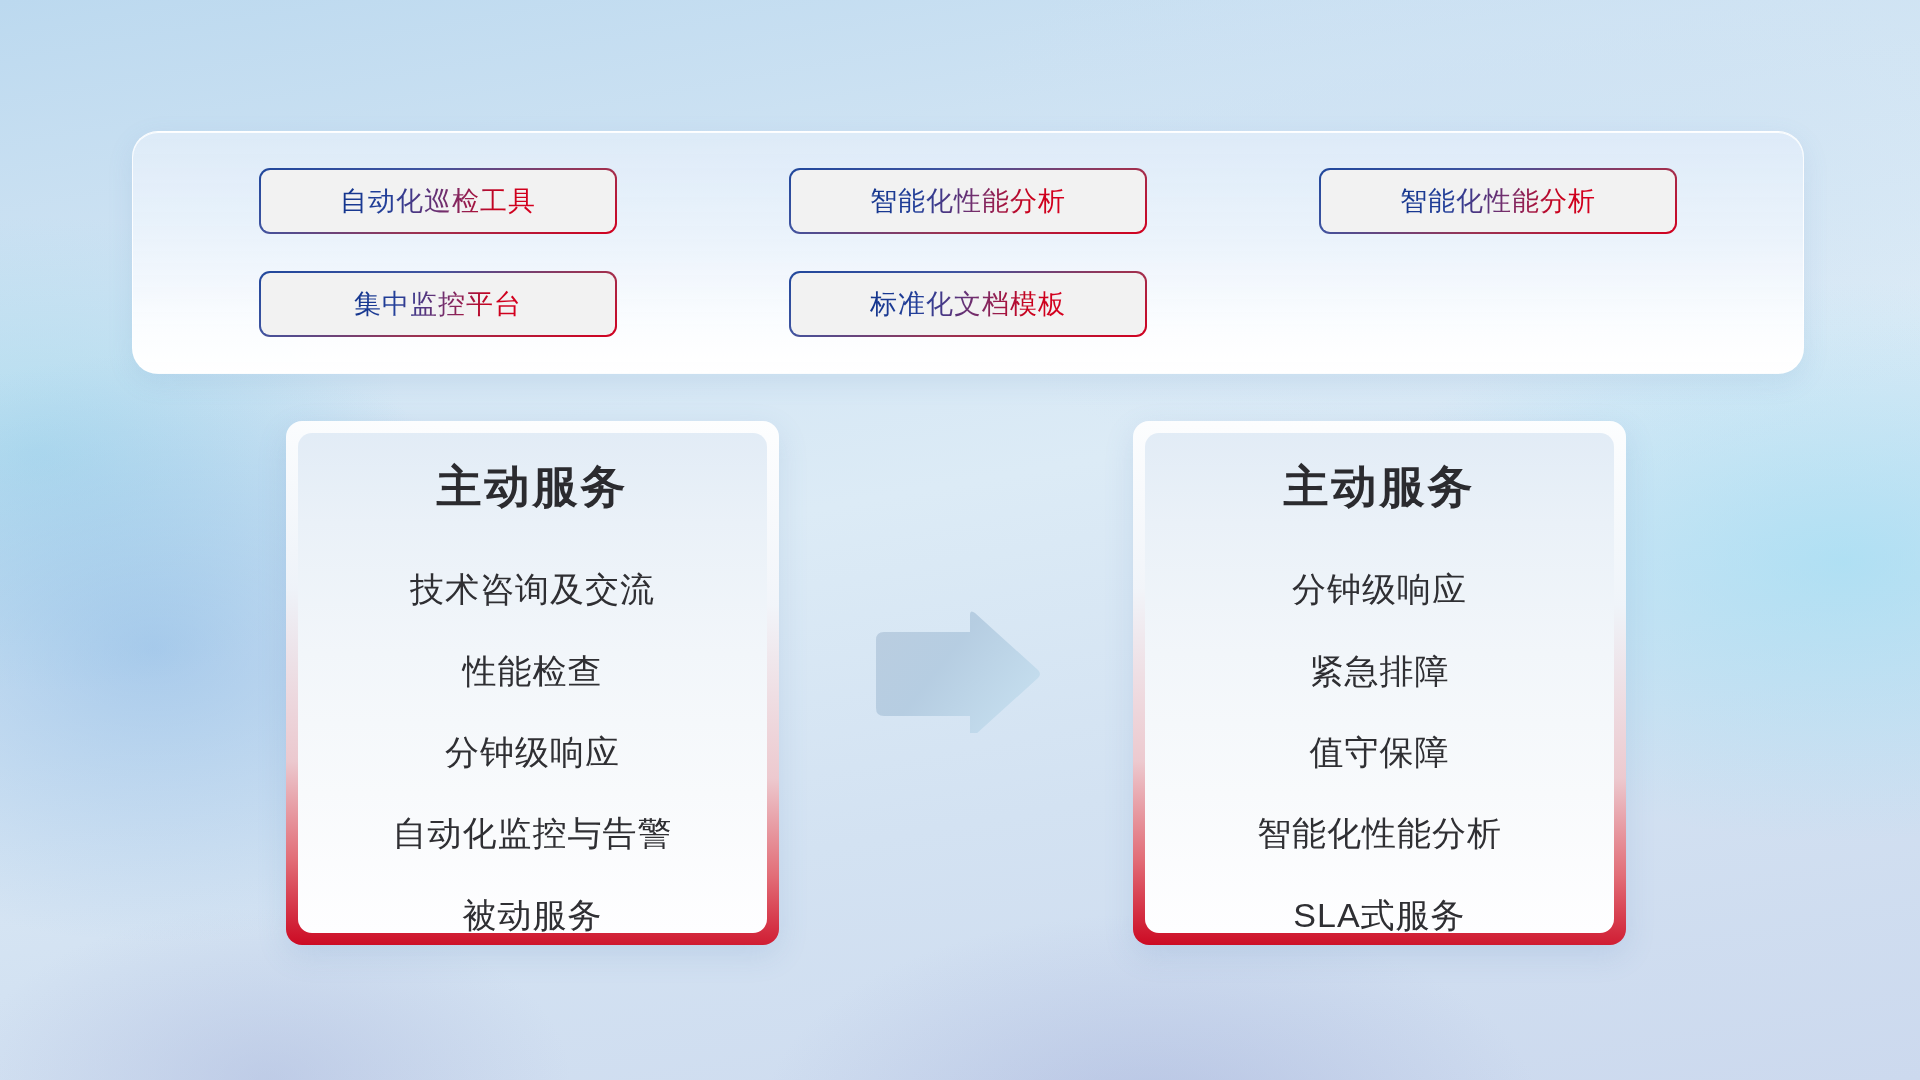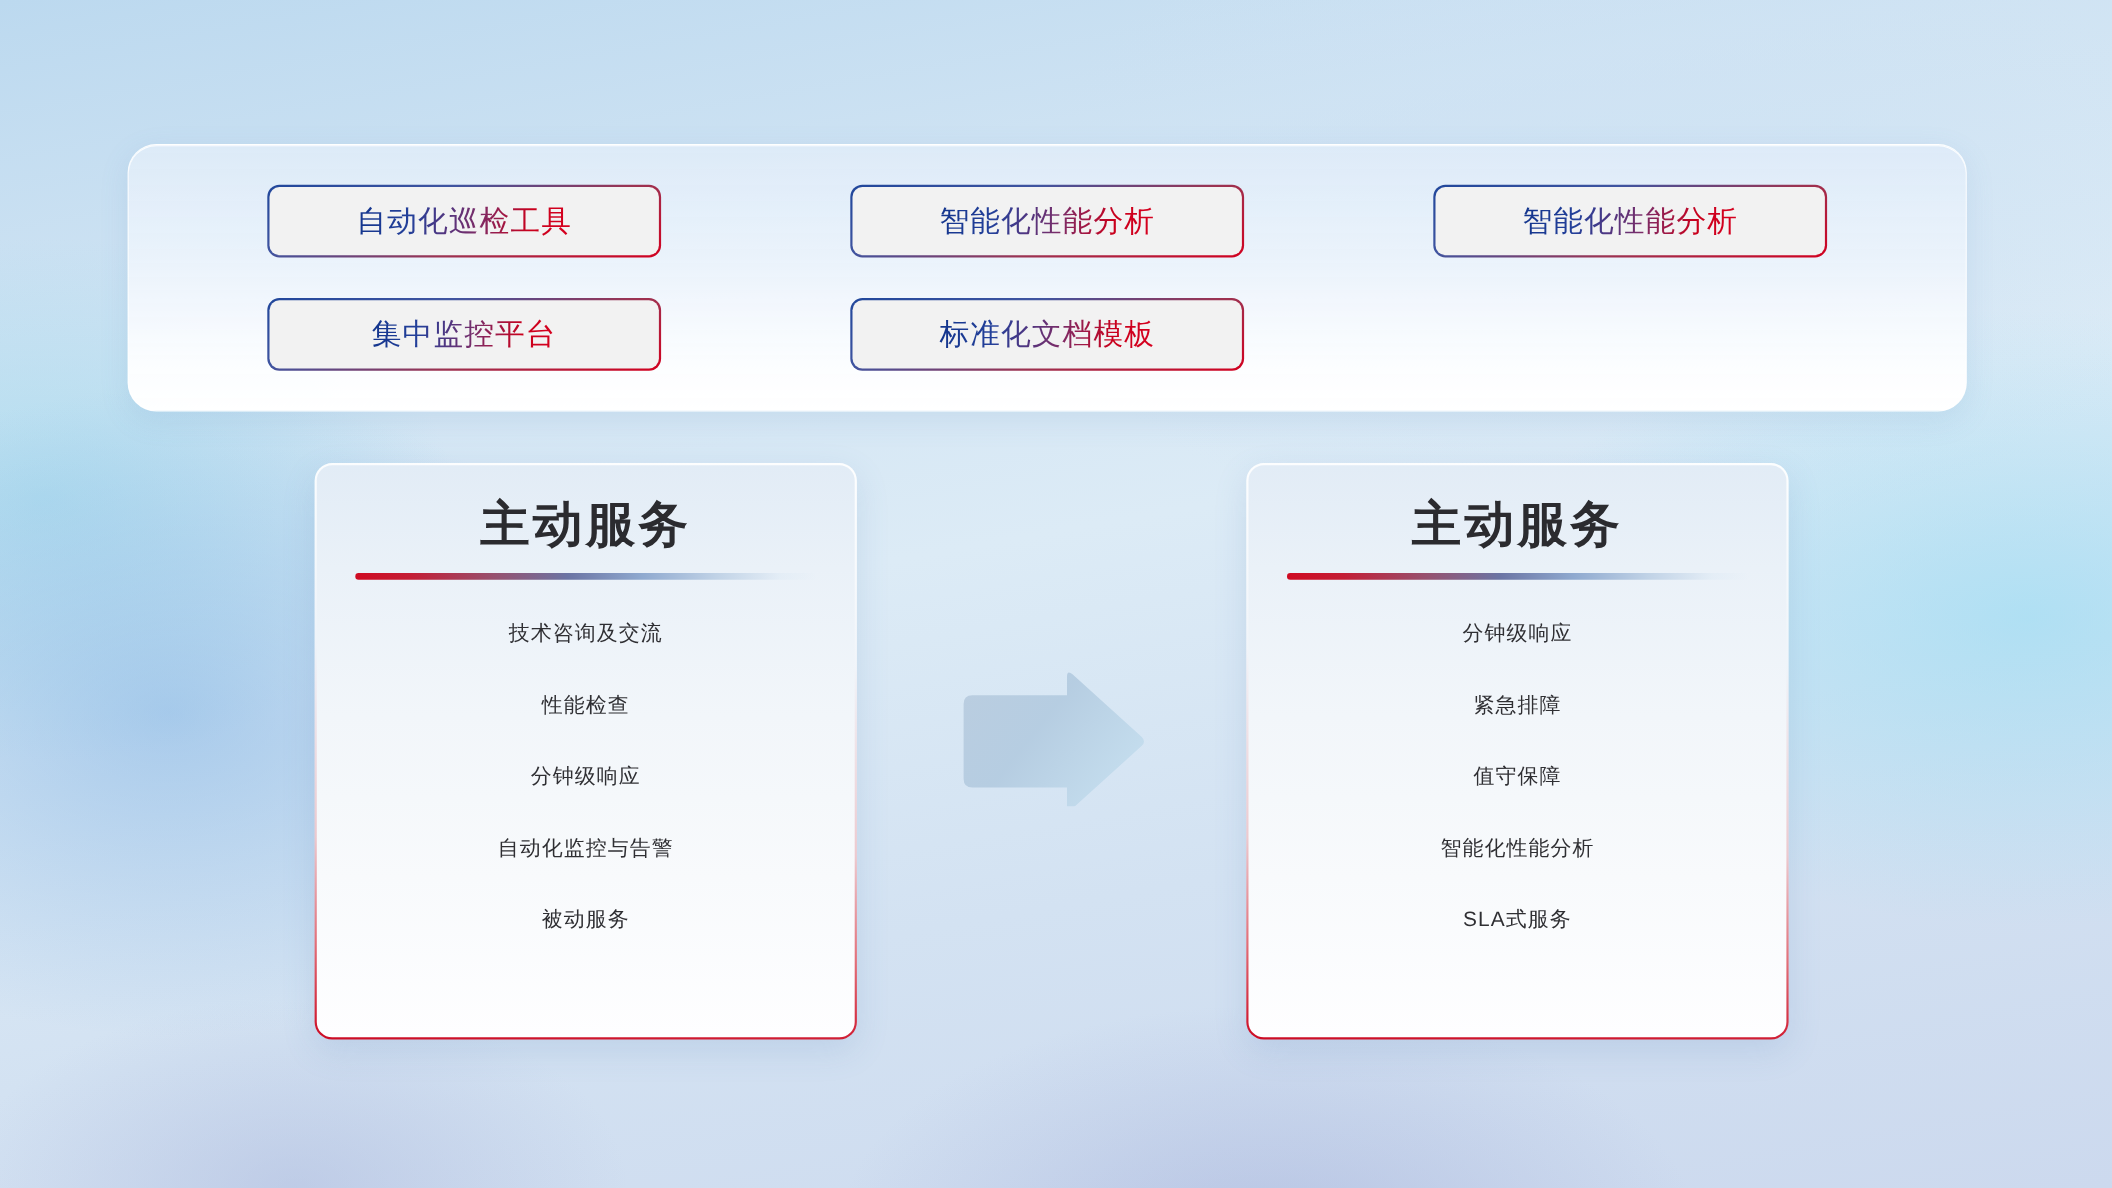--- a/index.html
+++ b/index.html
@@ -16,21 +16,21 @@
       radial-gradient(ellipse 700px 400px at 96% 52%, rgba(150,220,243,0.60) 0%, rgba(150,220,243,0) 70%),
       radial-gradient(ellipse 560px 300px at 60% 104%, rgba(150,162,210,0.40) 0%, rgba(150,162,210,0) 70%),
       radial-gradient(ellipse 420px 240px at 14% 100%, rgba(160,172,214,0.38) 0%, rgba(160,172,214,0) 72%),
       radial-gradient(ellipse 760px 420px at 76% 18%, rgba(206,226,244,0.75) 0%, rgba(206,226,244,0) 72%),
       linear-gradient(170deg, #bcd9ef 0%, #cfe3f3 22%, #dcebf6 46%, #d3e2f2 70%, #ccd9ee 100%);
   }
 
   
   .top-panel{
     position:absolute;
-    left:116px; top:131px;
+    left:132px; top:131px;
     width:1672px; height:243px;
     border-radius:26px;
     background:linear-gradient(180deg,
         rgba(222,235,248,0.92) 0%,
         rgba(235,243,251,0.95) 42%,
         rgba(252,253,255,0.98) 82%,
         rgba(255,255,255,0.99) 100%);
     border:1.5px solid rgba(255,255,255,0.85);
     box-shadow:0 8px 26px rgba(92,140,190,0.13), inset 0 1px 0 rgba(255,255,255,0.9);
     display:grid;
@@ -69,21 +69,21 @@
     color:transparent;
     white-space:nowrap;
   }
 
   
   .card{
     position:absolute;
     top:421px;
     width:493px; height:524px;
     border-radius:16px;
-    padding:2px;
+    padding:12px;
     background:linear-gradient(182deg,
         rgba(255,255,255,0.95) 0%,
         rgba(244,246,250,0.9) 34%,
         rgba(238,200,205,0.95) 66%,
         rgba(226,110,120,1) 84%,
         #cc0a23 100%);
     box-shadow:0 10px 30px rgba(86,132,186,0.16);
   }
   .card.left{ left:286px; }
   .card.right{ left:1133px; }
@@ -119,21 +119,21 @@
   }
   .card-list{
     margin-top:30px;
     display:flex;
     flex-direction:column;
     align-items:center;
     gap:34px;
     width:100%;
   }
   .card-item{
-    font-size:19px;
+    font-size:34px;
     color:#2f2f33;
     letter-spacing:1px;
     line-height:1.1;
     white-space:nowrap;
     margin-top:10px;
   }
 
   
   .arrow{
     position:absolute;

